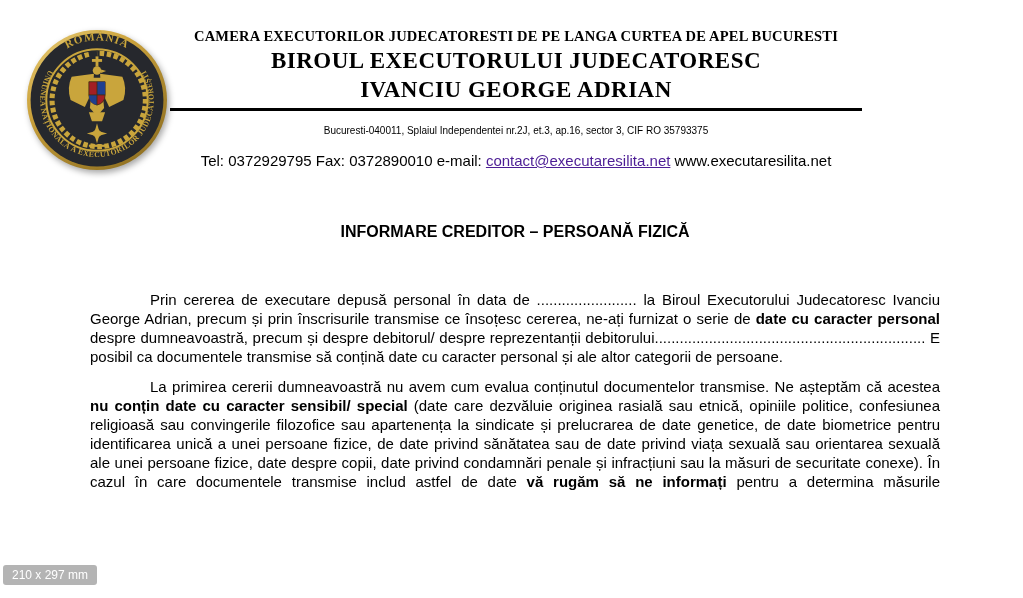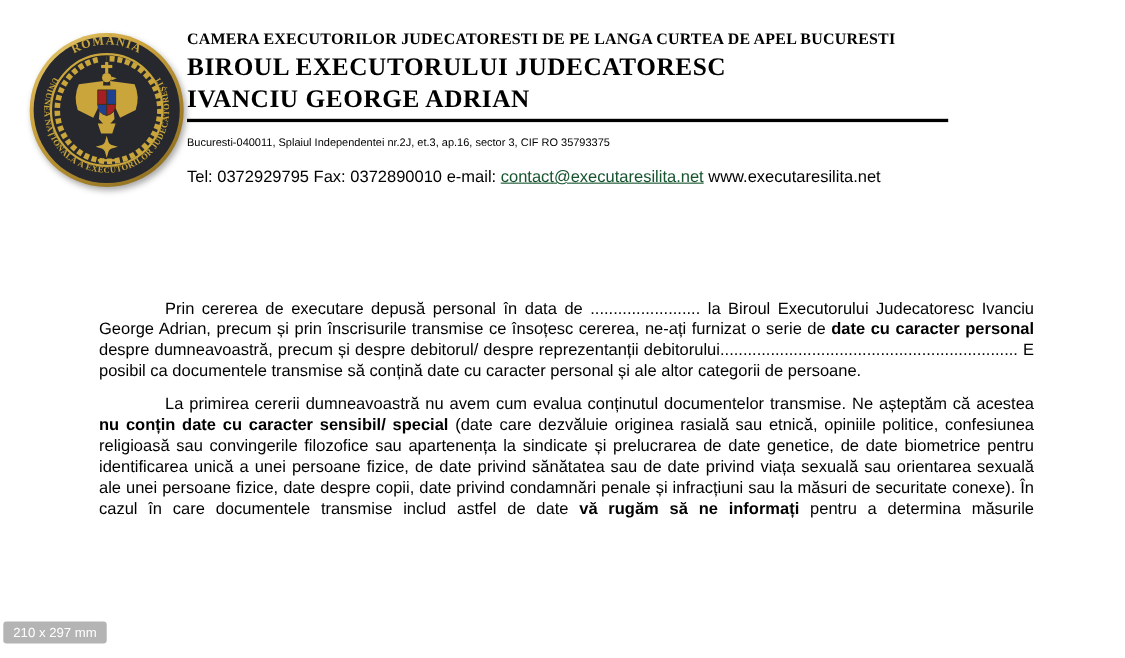--- a/index.html
+++ b/index.html
@@ -7,33 +7,33 @@
     width:1023px;height:598px;overflow:hidden;background:#ffffff;
     font-family:"Liberation Sans",sans-serif;color:#000;
   }
   .page{position:relative;width:1023px;height:598px;background:#fff;}
 
   
   .seal{position:absolute;left:26px;top:28px;width:142px;height:144px;}
   .seal svg{width:100%;height:100%;filter:drop-shadow(2px 3px 3px rgba(0,0,0,.35));}
 
   
-  .masthead{position:absolute;left:170px;top:27px;width:692px;text-align:left;}
+  .masthead{position:absolute;left:170px;top:27px;width:692px;text-align:center;}
   .mast-line1{
     font-family:"Liberation Serif",serif;font-weight:bold;font-size:14.5px;
     letter-spacing:.2px;line-height:19px;white-space:nowrap;
   }
   .mast-line2,.mast-line3{
     font-family:"Liberation Serif",serif;font-weight:bold;font-size:23px;line-height:29px;
     letter-spacing:.5px;white-space:nowrap;
   }
   .mast-rule{border:0;border-top:3px solid #000;margin:4px 0 0 0;}
   .mast-address{margin-top:11px;font-size:10px;line-height:18px;}
   .mast-contact{margin-top:12px;font-size:15px;line-height:18px;}
-  .email-link{color:#14532d;text-decoration:underline;cursor:pointer;}
+  .email-link{color:#4c1d95;text-decoration:underline;cursor:pointer;}
 
   
   .doc{position:absolute;left:90px;top:222px;width:850px;}
   .doc-title{margin:0;text-align:center;font-weight:bold;font-size:16px;line-height:19px;}
   .body-par{
     margin:0 0 11px 0;font-size:15px;line-height:19px;
     text-align:justify;text-indent:60px;
   }
   .body-par.first{margin-top:49px;}
   .body-par.cut{text-align-last:justify;}
@@ -112,20 +112,21 @@
   <div class="masthead">
     <div class="mast-line1">CAMERA EXECUTORILOR JUDECATORESTI DE PE LANGA CURTEA DE APEL BUCURESTI</div>
     <div class="mast-line2">BIROUL EXECUTORULUI JUDECATORESC</div>
     <div class="mast-line3">IVANCIU GEORGE ADRIAN</div>
     <hr class="mast-rule">
     <div class="mast-address">Bucuresti-040011, Splaiul Independentei nr.2J, et.3, ap.16, sector 3, CIF RO 35793375</div>
     <div class="mast-contact"><span>Tel: 0372929795 Fax: 0372890010 e-mail: </span><a class="email-link">contact@executaresilita.net</a><span> www.executaresilita.net</span></div>
   </div>
 
   <div class="doc">
+    <h1 class="doc-title">INFORMARE CREDITOR – PERSOANĂ FIZICĂ</h1>
 
     <p class="body-par first"><span>Prin cererea de executare depusă personal în data de ........................ la Biroul Executorului Judecatoresc Ivanciu George Adrian, precum și prin înscrisurile transmise ce însoțesc cererea, ne-ați furnizat o serie de </span><span class="run-bold">date cu caracter personal</span><span> despre dumneavoastră, precum și despre debitorul/ despre reprezentanții debitorului................................................................. E posibil ca documentele transmise să conțină date cu caracter personal și ale altor categorii de persoane.</span></p>
 
 
     <p class="body-par cut"><span>La primirea cererii dumneavoastră nu avem cum evalua conținutul documentelor transmise. Ne așteptăm că acestea </span><span class="run-bold">nu conțin date cu caracter sensibil/ special</span><span> (date care dezvăluie originea rasială sau etnică, opiniile politice, confesiunea religioasă sau convingerile filozofice sau apartenența la sindicate și prelucrarea de date genetice, de date biometrice pentru identificarea unică a unei persoane fizice, de date privind sănătatea sau de date privind viața sexuală sau orientarea sexuală ale unei persoane fizice, date despre copii, date privind condamnări penale și infracțiuni sau la măsuri de securitate conexe). În cazul în care documentele transmise includ astfel de date </span><span class="run-bold">vă rugăm să ne informați</span><span> pentru a determina măsurile</span></p>
   </div>
 
   <div class="size-badge">210 x 297 mm</div>
 
 </div>

